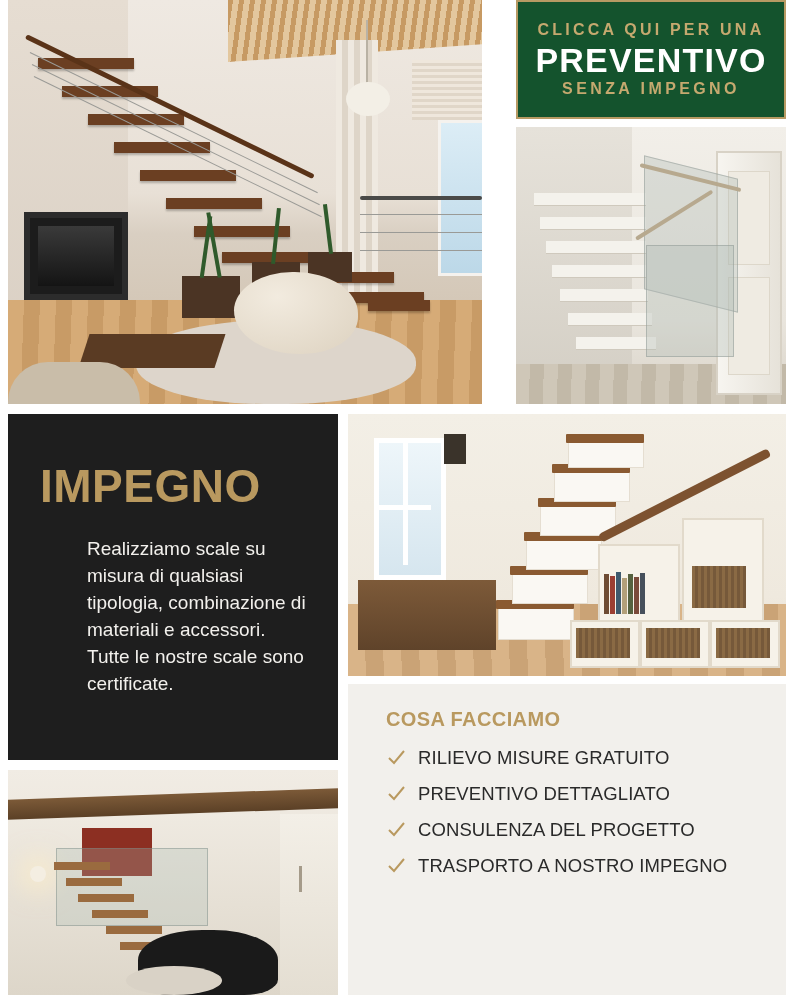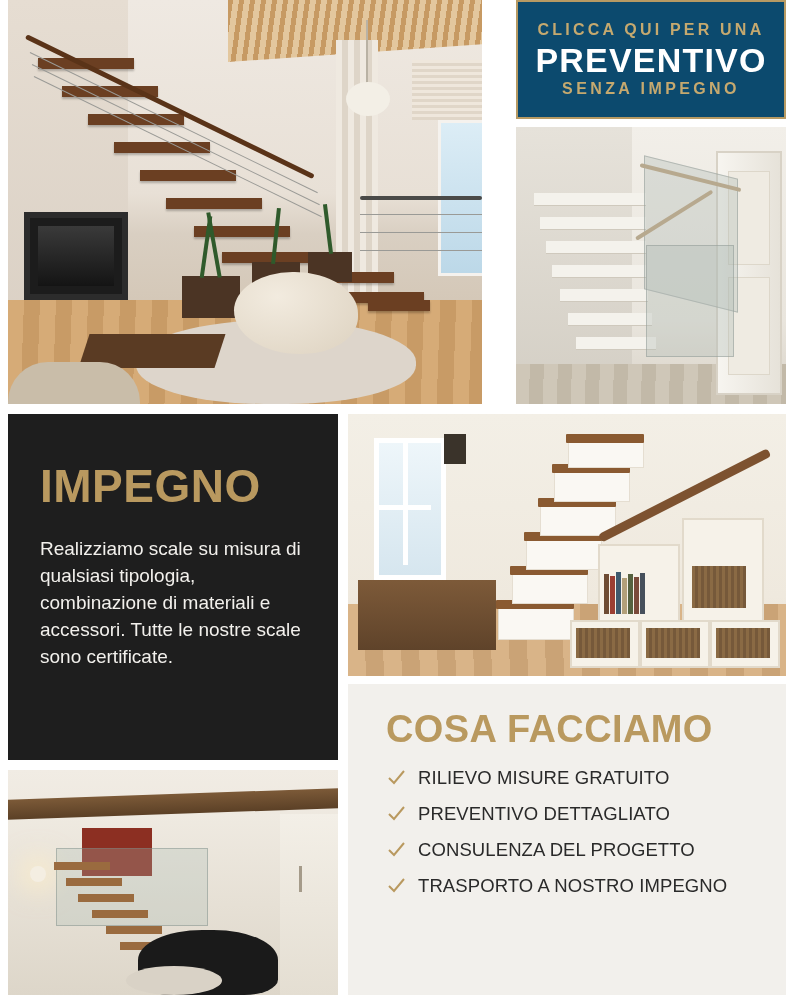--- a/index.html
+++ b/index.html
@@ -107,21 +107,21 @@
     background: #f3efe6; border-radius: 50%;
   }
   .lr-lampcord {
     position: absolute; left: 358px; top: 20px; width: 2px; height: 64px;
     background: #b9b2a4;
   }
 
   
   #cta-banner {
     position: absolute; left: 516px; top: 0px; width: 270px; height: 119px;
-    background: #0c4a6e;
+    background: #14532d;
     border: 2px solid #b79a63;
     box-sizing: border-box;
     display: flex; flex-direction: column;
     align-items: center; justify-content: center;
     text-align: center;
   }
   #cta-banner .l1 {
     color: #c5a96f;
     font-size: 16px;
     letter-spacing: 3.2px;
@@ -196,20 +196,21 @@
     letter-spacing: 0.5px;
     line-height: 1.05;
     margin-top: 2px;
   }
   #prezzi-panel .body {
     color: #f2f0ec;
     font-size: 19px;
     line-height: 1.42;
     margin-top: 26px;
     max-width: 272px;
+    margin-left: 47px;
   }
 
   
   #photo-storage-stair {
     left: 348px; top: 414px; width: 438px; height: 262px;
     background: linear-gradient(180deg,#f3efe6 0%,#efe9de 70%,#e3dacb 100%);
   }
   .ss-window {
     position: absolute; left: 26px; top: 24px; width: 62px; height: 132px;
     background: linear-gradient(180deg,#eef6fa,#d6e6ef);
@@ -252,21 +253,21 @@
 
   
   #cosa-panel {
     position: absolute; left: 348px; top: 684px; width: 438px; height: 311px;
     background: #f2f0ec;
     box-sizing: border-box;
     padding: 24px 22px 10px 38px;
   }
   #cosa-panel .title {
     color: #b9995f;
-    font-size: 38px;
+    font-size: 20px;
     font-weight: bold;
     letter-spacing: 0.4px;
     margin-bottom: 16px;
   }
   #cosa-panel ul {
     list-style: none;
     margin: 0; padding: 0;
   }
   #cosa-panel li {
     display: flex;

